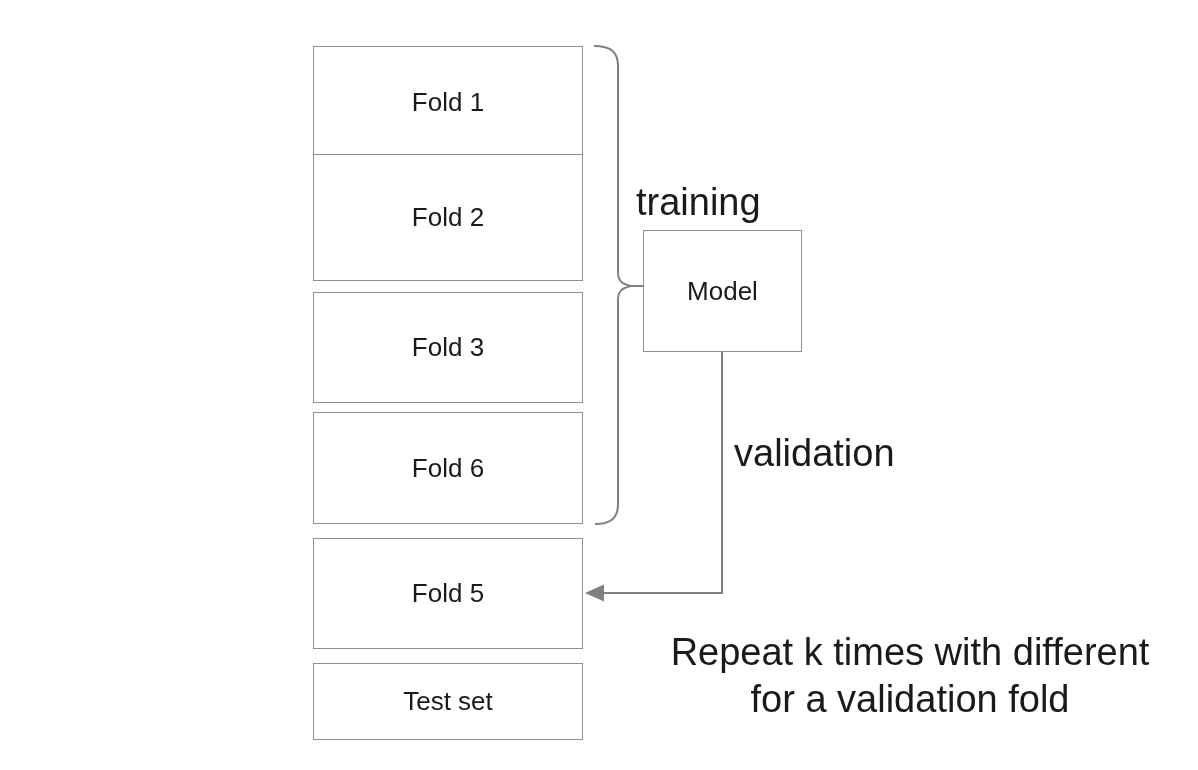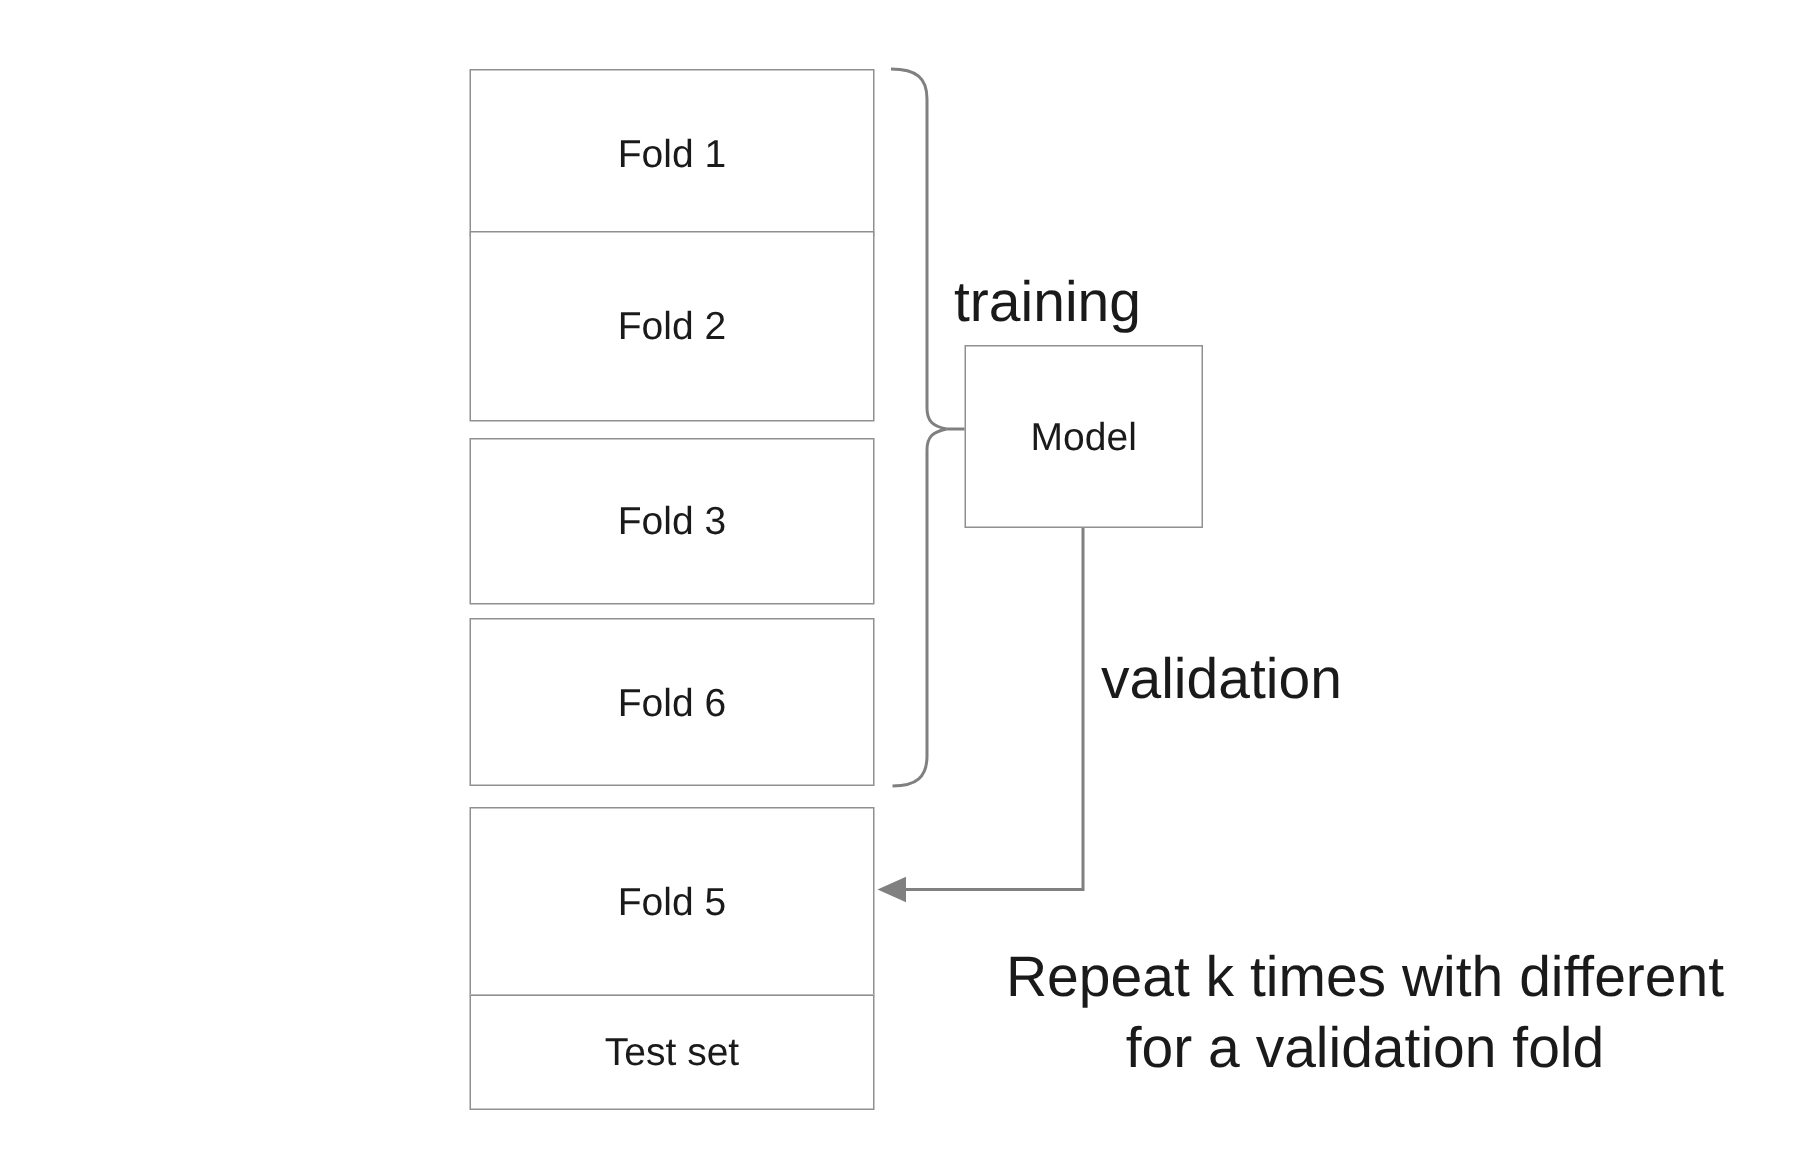--- a/index.html
+++ b/index.html
@@ -30,21 +30,21 @@
     white-space:nowrap;
   }
   
   .original{left:33px;top:45px;width:269px;height:691px;}
   
   .fold{left:313px;width:270px;}
   .fold1{top:46px;height:112px;}
   .fold2{top:154px;height:127px;}
   .fold3{top:292px;height:111px;}
   .fold4{top:412px;height:112px;}
-  .fold5{top:538px;height:126px;}
+  .fold5{top:538px;height:111px;}
   .testset{left:313px;top:663px;width:270px;height:77px;}
   
   .model{left:643px;top:230px;width:159px;height:122px;}
   
   .bigtext{
     position:absolute;
     font-size:38px;
     color:var(--text);
     white-space:nowrap;
     line-height:1.2;

